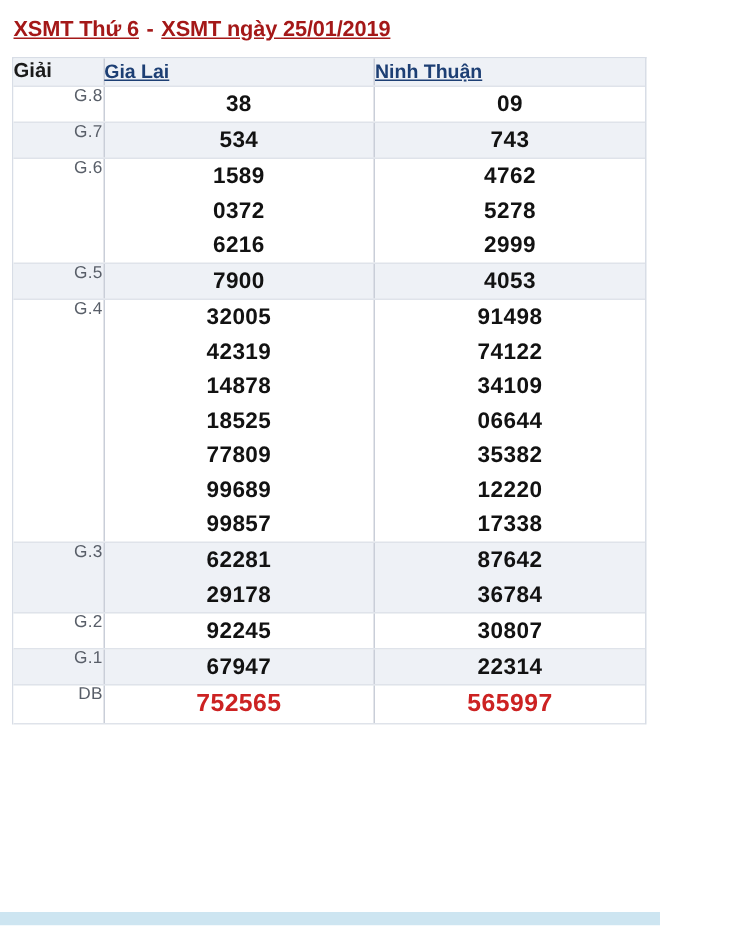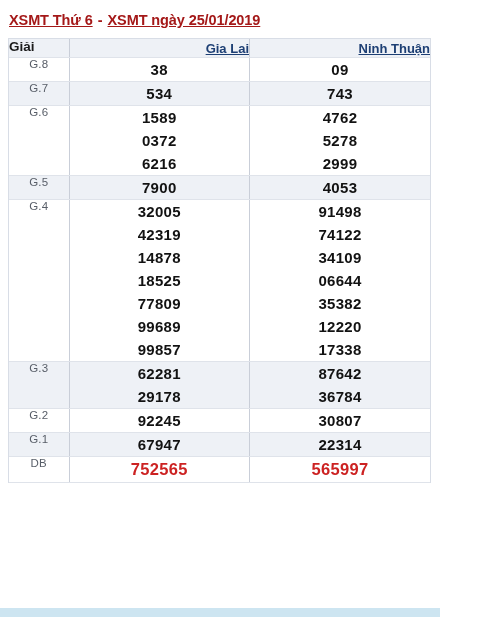--- a/index.html
+++ b/index.html
@@ -77,41 +77,41 @@
   }
   th.head-label {
     text-align: left;
     padding: 6px 0 6px 12px;
     font-size: 13.5px;
     font-weight: bold;
     color: #1a1a1a;
     vertical-align: middle;
   }
   th.head-prov {
-    text-align: right;
+    text-align: left;
     padding: 6px 0;
     vertical-align: middle;
   }
   .prov-link {
     color: #1d3f74;
     font-size: 13px;
     font-weight: bold;
     text-decoration: underline;
     cursor: pointer;
   }
 
   
   tbody tr.shade { background: #eef1f6; }
   tbody tr.plain { background: #ffffff; }
 
   td.lbl {
     padding: 6px 0 6px 11px;
     font-size: 11.5px;
     color: #585e68;
-    text-align: center;
+    text-align: right;
     letter-spacing: 0.2px;
     white-space: nowrap;
   }
   td.vals {
     padding: 4px 0 5px 0;
     text-align: center;
   }
   .val {
     display: block;
     font-size: 15px;

